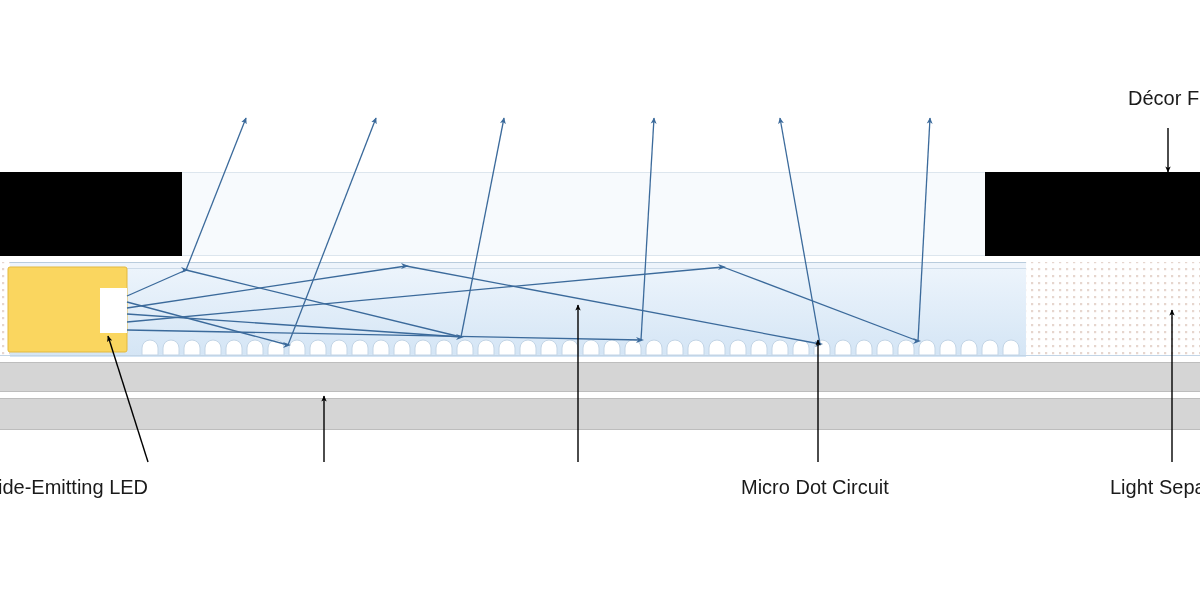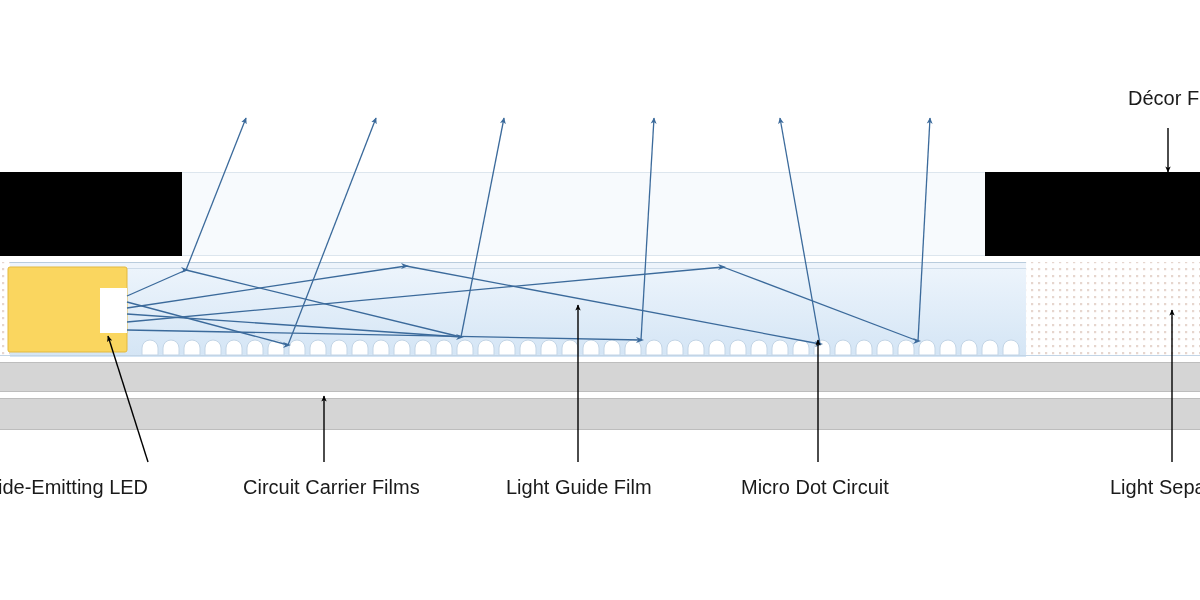--- a/index.html
+++ b/index.html
@@ -96,18 +96,16 @@
         <line x1="148" y1="462" x2="108" y2="336" stroke="#000000" stroke-width="1.4" marker-end="url(#leadHead)"></line>
         <line x1="324" y1="462" x2="324" y2="396" stroke="#000000" stroke-width="1.4" marker-end="url(#leadHead)"></line>
         <line x1="578" y1="462" x2="578" y2="305" stroke="#000000" stroke-width="1.4" marker-end="url(#leadHead)"></line>
         <line x1="818" y1="462" x2="818" y2="340" stroke="#000000" stroke-width="1.4" marker-end="url(#leadHead)"></line>
         <line x1="1172" y1="462" x2="1172" y2="310" stroke="#000000" stroke-width="1.4" marker-end="url(#leadHead)"></line>
       </g>
   </svg>
 
   <div class="lbl" style="left:1128px;top:88px;">Décor Fi</div>
   <div class="lbl" style="left:-2px;top:477px;">ide-Emitting LED</div>
-  <div class="lbl" style="left:243px;top:477px;">Circuit Carrier Films</div>
-  <div class="lbl" style="left:506px;top:477px;">Light Guide Film</div>
   <div class="lbl" style="left:741px;top:477px;">Micro Dot Circuit</div>
   <div class="lbl" style="left:1110px;top:477px;">Light Separ</div>
 
 </div>
 
 </body></html>

